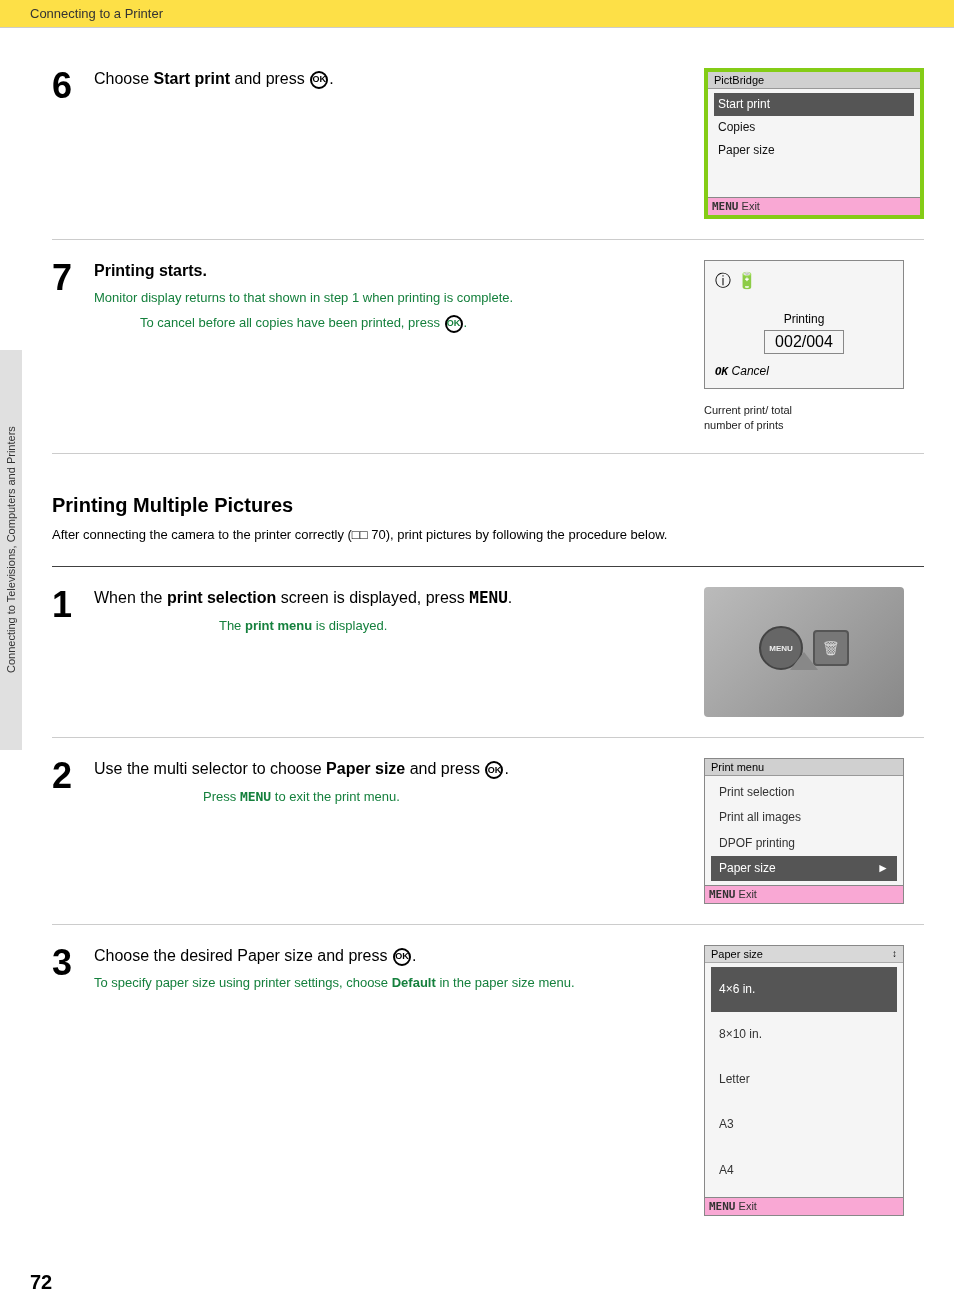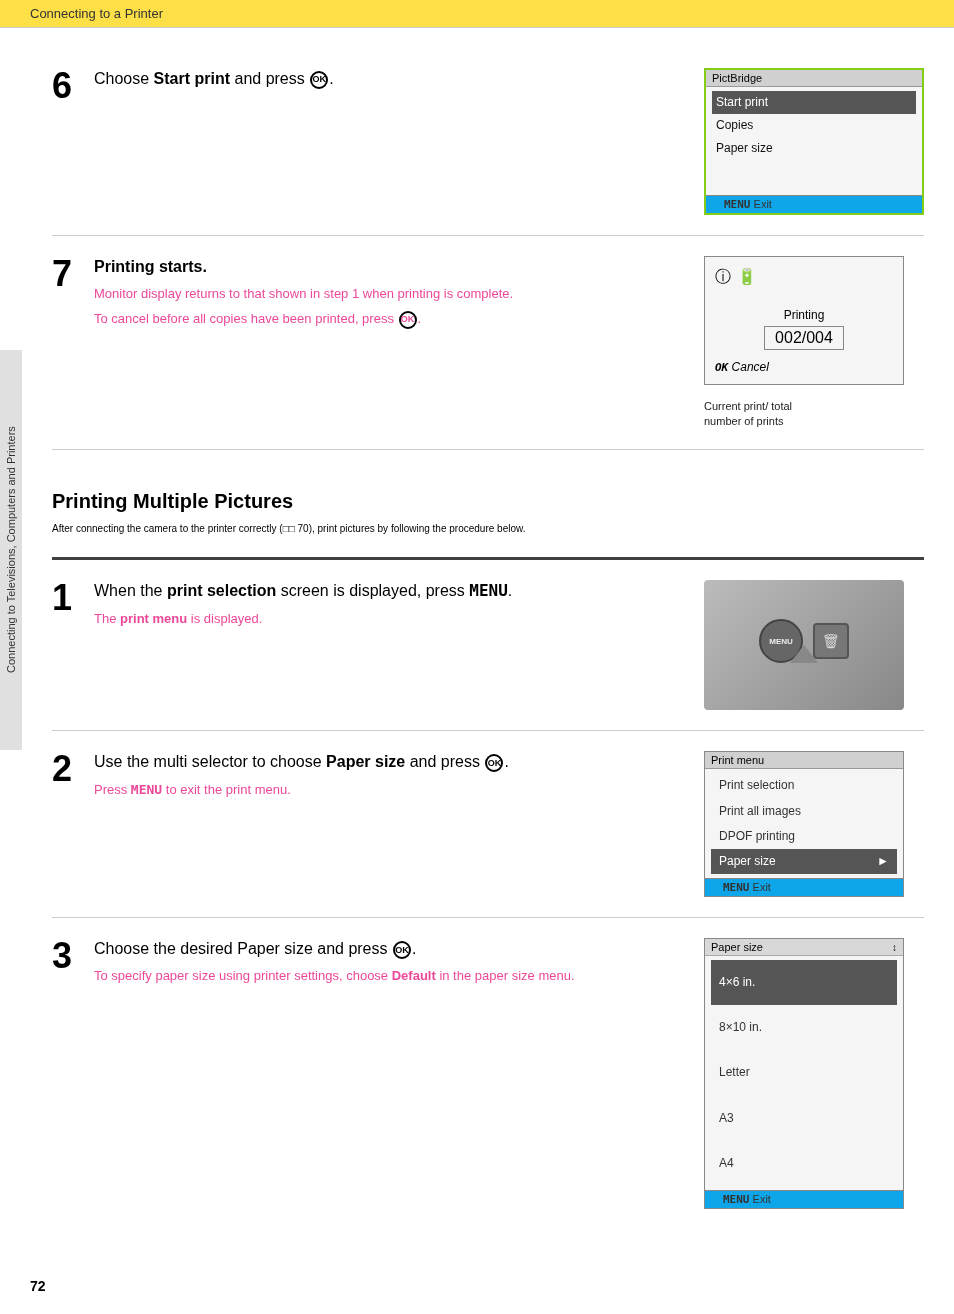--- a/index.html
+++ b/index.html
@@ -73,28 +73,29 @@
     }
 
     .step-title {
       font-size: 16px;
       margin-bottom: 6px;
       line-height: 1.4;
     }
 
     .step-body {
       font-size: 13px;
-      color: #ec4899;
+      color: #15803d;
       line-height: 1.5;
       margin-bottom: 6px;
+      text-align: center;
     }
 
     
     .screen-box {
-      border: 2px solid #84cc16;
+      border: 4px solid #84cc16;
       background: #f5f5f5;
       font-size: 12px;
       color: #111;
     }
 
     .screen-title-bar {
       background: #d0d0d0;
       padding: 2px 6px;
       font-size: 11px;
       color: #000;
@@ -111,24 +112,24 @@
       line-height: 1.6;
     }
 
     .screen-item.selected {
       background: #555;
       color: #fff;
     }
 
     .screen-footer {
       border-top: 1px solid #888;
-      padding: 2px 18px;
+      padding: 2px 4px;
       font-size: 11px;
       color: #333;
-      background: #0ea5e9;
+      background: #f9a8d4;
     }
 
     .ok-circle {
       display: inline-flex;
       align-items: center;
       justify-content: center;
       width: 18px;
       height: 18px;
       border: 2px solid #000;
       border-radius: 50%;
@@ -181,21 +182,21 @@
     }
 
     
     .section-heading {
       font-size: 20px;
       font-weight: bold;
       margin: 20px 0 8px 0;
     }
 
     .section-intro {
-      font-size: 10px;
+      font-size: 13px;
       line-height: 1.6;
       margin-bottom: 10px;
     }
 
     
     .camera-img {
       width: 200px;
       height: 130px;
       background: linear-gradient(135deg, #bbb 0%, #888 100%);
       border-radius: 4px;
@@ -300,21 +301,21 @@
     .paper-item.selected {
       background: #555;
       color: #fff;
     }
 
     
     .page-number {
       position: absolute;
       bottom: 20px;
       left: 30px;
-      font-size: 14px;
+      font-size: 20px;
       font-weight: bold;
     }
 
     .bold { font-weight: bold; }
     .mono { font-family: monospace; font-weight: bold; }
 
     .step-row {
       display: flex;
       align-items: flex-start;
       gap: 6px;
@@ -392,21 +393,21 @@
         <div class="print-cancel">
           <span class="mono" style="font-size:11px;">OK</span>
           <span>Cancel</span>
         </div>
       </div>
       <div class="caption-text" style="white-space:pre-line;">Current print/ total
 number of prints</div>
     </div>
   </div>
 
-  <div style="padding: 20px 0 10px 0; border-bottom: 3px solid #404040;">
+  <div style="padding: 20px 0 10px 0; border-bottom: 1px solid #404040;">
     <div class="section-heading">Printing Multiple Pictures</div>
     <div class="section-intro">
       After connecting the camera to the printer correctly (□□ 70), print pictures by following the procedure below.
     </div>
   </div>
 
   <div class="step-section">
     <div class="step-left">
       <div class="step-row">
         <div class="step-num-col">

